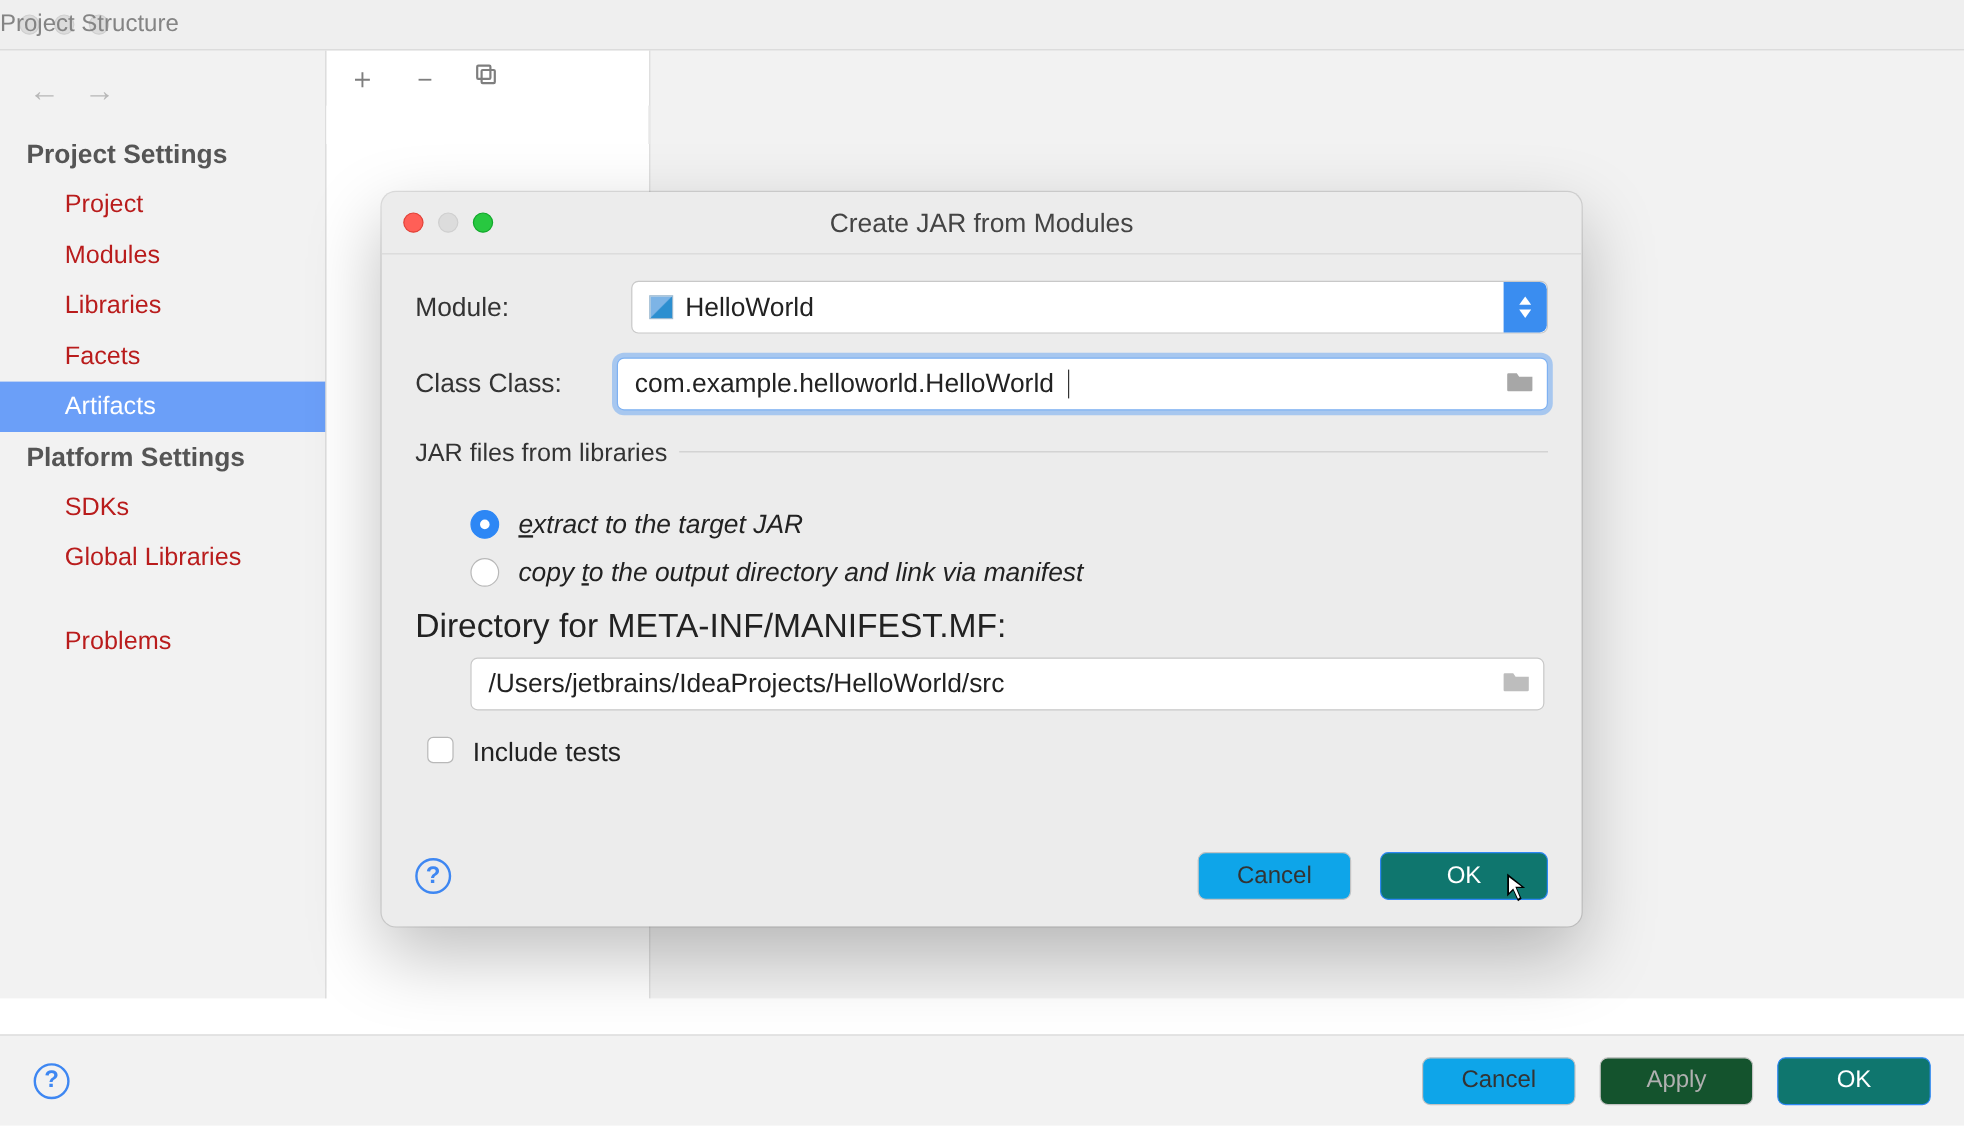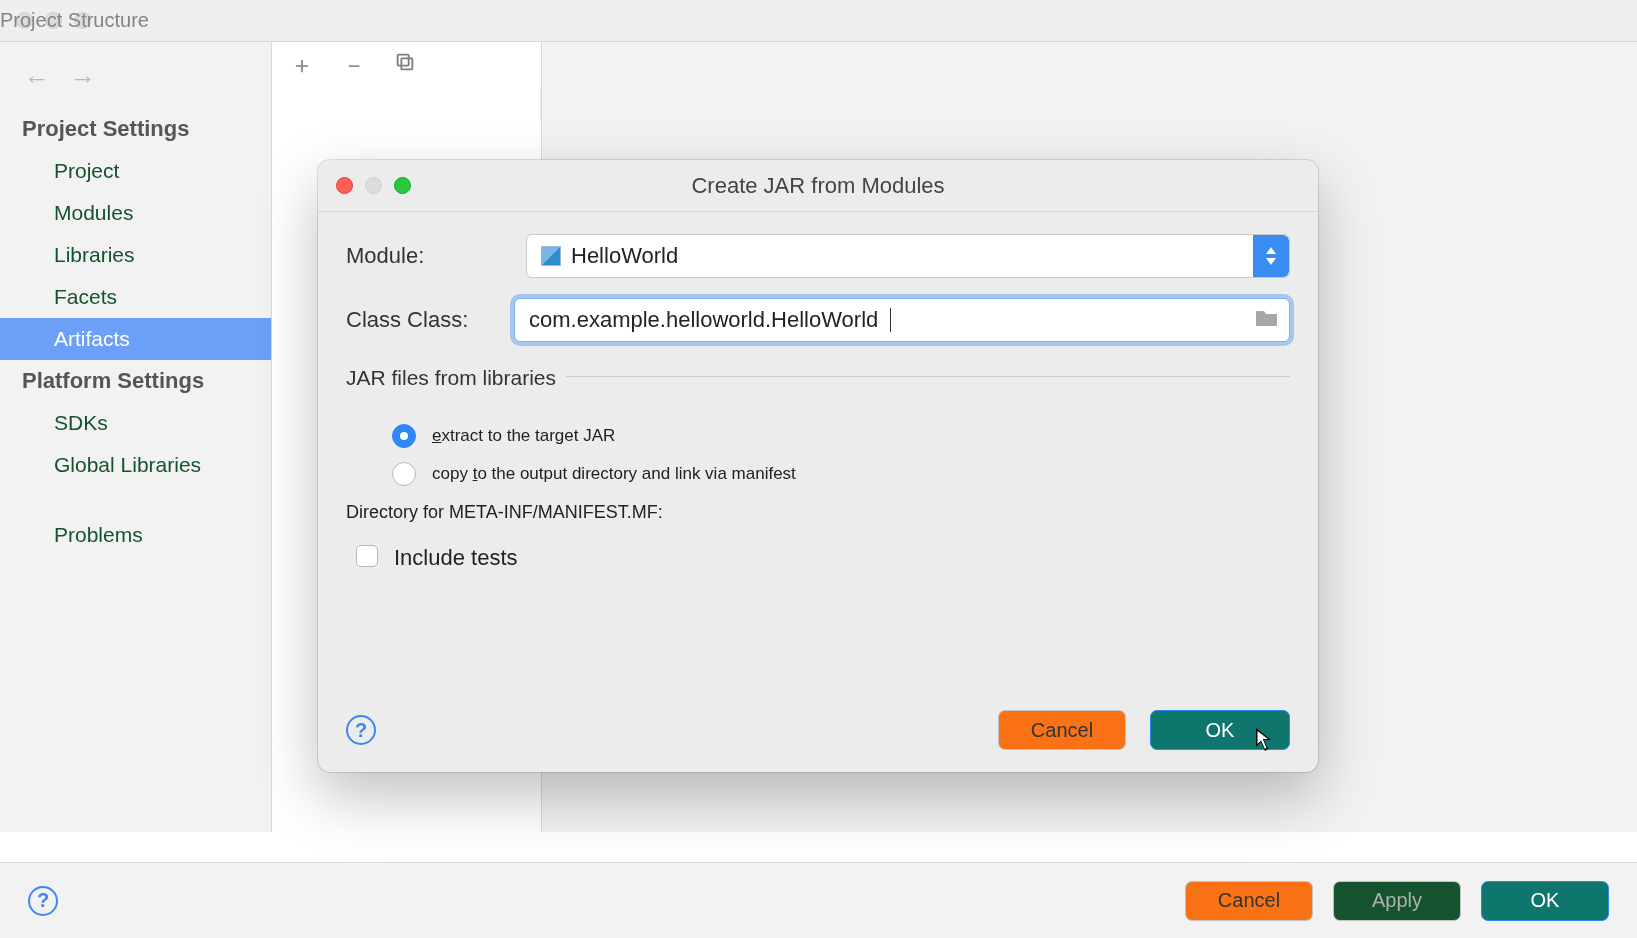--- a/index.html
+++ b/index.html
@@ -38,21 +38,21 @@
   .sidebar {
     width: 272px;
     background: #f2f2f2;
     border-right: 1px solid #d8d8d8;
     padding-top: 10px;
   }
   .nav-arrows { display: flex; gap: 20px; padding: 10px 0 20px 24px; }
   .nav-arrow { color: #b8b8b8; font-size: 26px; line-height: 1; }
   .section-head { font-weight: 700; color: #555; font-size: 22px; padding: 8px 22px; }
   .tree-item {
-    font-size: 21px; color: #14532d; padding: 9px 0 9px 54px;
+    font-size: 21px; color: #b91c1c; padding: 9px 0 9px 54px;
   }
   .tree-item.selected {
     background: #6b9ff8; color: #fff;
   }
   .mid-col {
     width: 270px;
     border-right: 1px solid #d8d8d8;
     position: relative;
   }
   .mid-toolbar {
@@ -78,21 +78,21 @@
   .help-circle {
     width: 30px; height: 30px; border-radius: 50%;
     border: 2px solid #3e87f2; color: #3e87f2;
     display:flex;align-items:center;justify-content:center;
     font-weight: 600; font-size: 20px;
   }
   .footer-btns { margin-left: auto; display: flex; gap: 20px; }
   .btn {
     height: 40px; min-width: 128px; padding: 0 28px;
     border-radius: 7px; border: 1px solid #c3c3c3;
-    background: #f97316; color: #333; font-size: 20px;
+    background: #0ea5e9; color: #333; font-size: 20px;
     display:flex;align-items:center;justify-content:center;
   }
   .btn.disabled { color: #b0b0b0; background: #14532d; }
   .btn.primary {
     background: #0f766e; color: #fff; border-color: #2d87f5;
   }
   
   .modal {
     position: absolute; left: 318px; top: 160px;
     width: 1000px; height: 612px;
@@ -152,36 +152,36 @@
   }
   .fieldset-label {
     font-size:21px; color:#333; margin: 4px 0 0 0;
   }
   .fieldset-sep {
     flex:1; height:1px; background:#ccc; margin-left:10px;
   }
   .fieldset-head { display:flex; align-items:center; margin-bottom: 34px;}
   .radio-row {
     display:flex; align-items:center;
-    margin: 0 0 14px 46px; font-size:17px;
+    margin: 0 0 14px 46px; font-size:22px;font-style:italic;
   }
   .radio {
     width:24px;height:24px;border-radius:50%;
     border:1px solid #b8b8b8; margin-right:16px;
     display:flex;align-items:center;justify-content:center;
     background:#fff;
   }
   .radio.checked {
     background:#2d87f5; border-color:#2d87f5;
   }
   .radio.checked::after{
     content:""; width:8px;height:8px;border-radius:50%;background:#fff;
   }
   .under { text-decoration: underline; }
-  .meta-label { font-size:18px; margin: 16px 0 10px 0; }
+  .meta-label { font-size:28px; margin: 16px 0 10px 0; }
   .path-field {
     margin-left:46px; width: 895px;
   }
   .check-row {
     display:flex; align-items:flex-start; margin: 22px 0 0 10px;
     font-size:22px;
   }
   .checkbox {
     width:22px;height:22px;border:1px solid #b8b8b8;border-radius:5px;
     background:#fff; margin-right:16px;
@@ -304,20 +304,28 @@
     <div class="radio-row">
       <div class="radio checked"></div>
       <span><span class="under">e</span><span>xtract to the target JAR</span></span>
     </div>
     <div class="radio-row">
       <div class="radio"></div>
       <span><span>copy </span><span class="under">t</span><span>o the output directory and link via manifest</span></span>
     </div>
 
     <div class="meta-label">Directory for META-INF/MANIFEST.MF:</div>
+    <div class="text-input path-field">
+      <span>/Users/jetbrains/IdeaProjects/HelloWorld/src</span>
+      <span class="folder-icon">
+        <svg class="folder-svg" viewBox="0 0 24 20" fill="#bdbdbd">
+            <path d="M2 4h7l2 3h11v11a1 1 0 0 1-1 1H2a1 1 0 0 1-1-1V5a1 1 0 0 1 1-1z"></path>
+          </svg>
+      </span>
+    </div>
 
     <div class="check-row">
       <div class="checkbox"></div>
       <span>Include tests</span>
     </div>
   </div>
 
   <div class="modal-footer">
     <div class="help-circle">?</div>
     <div class="footer-btns">

